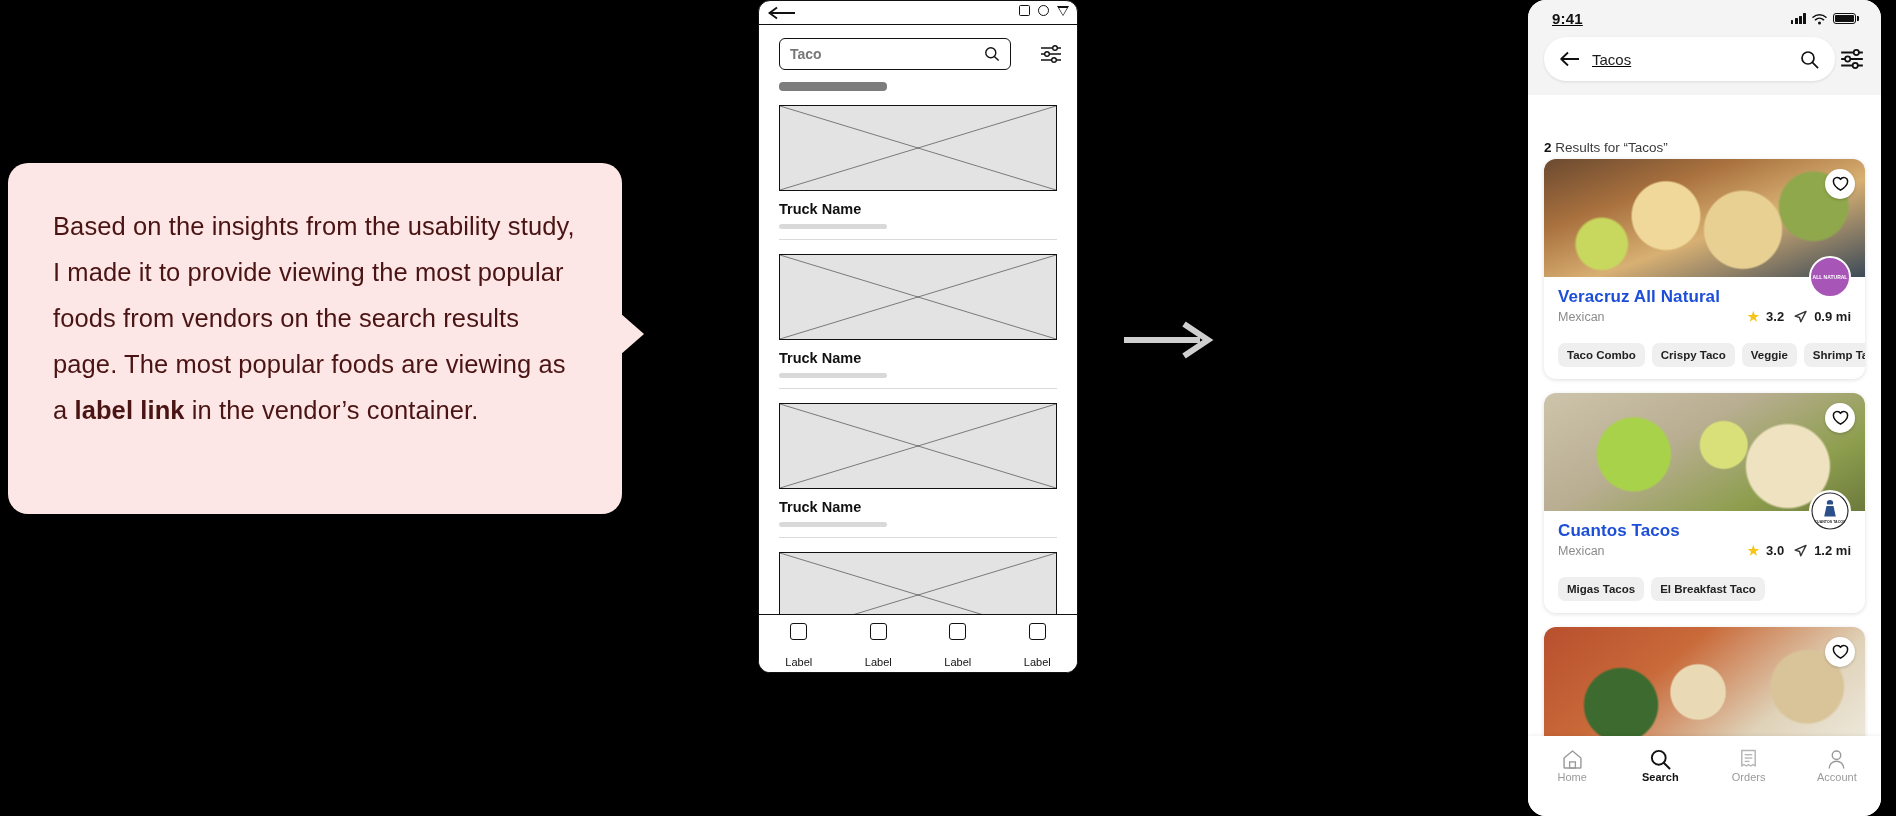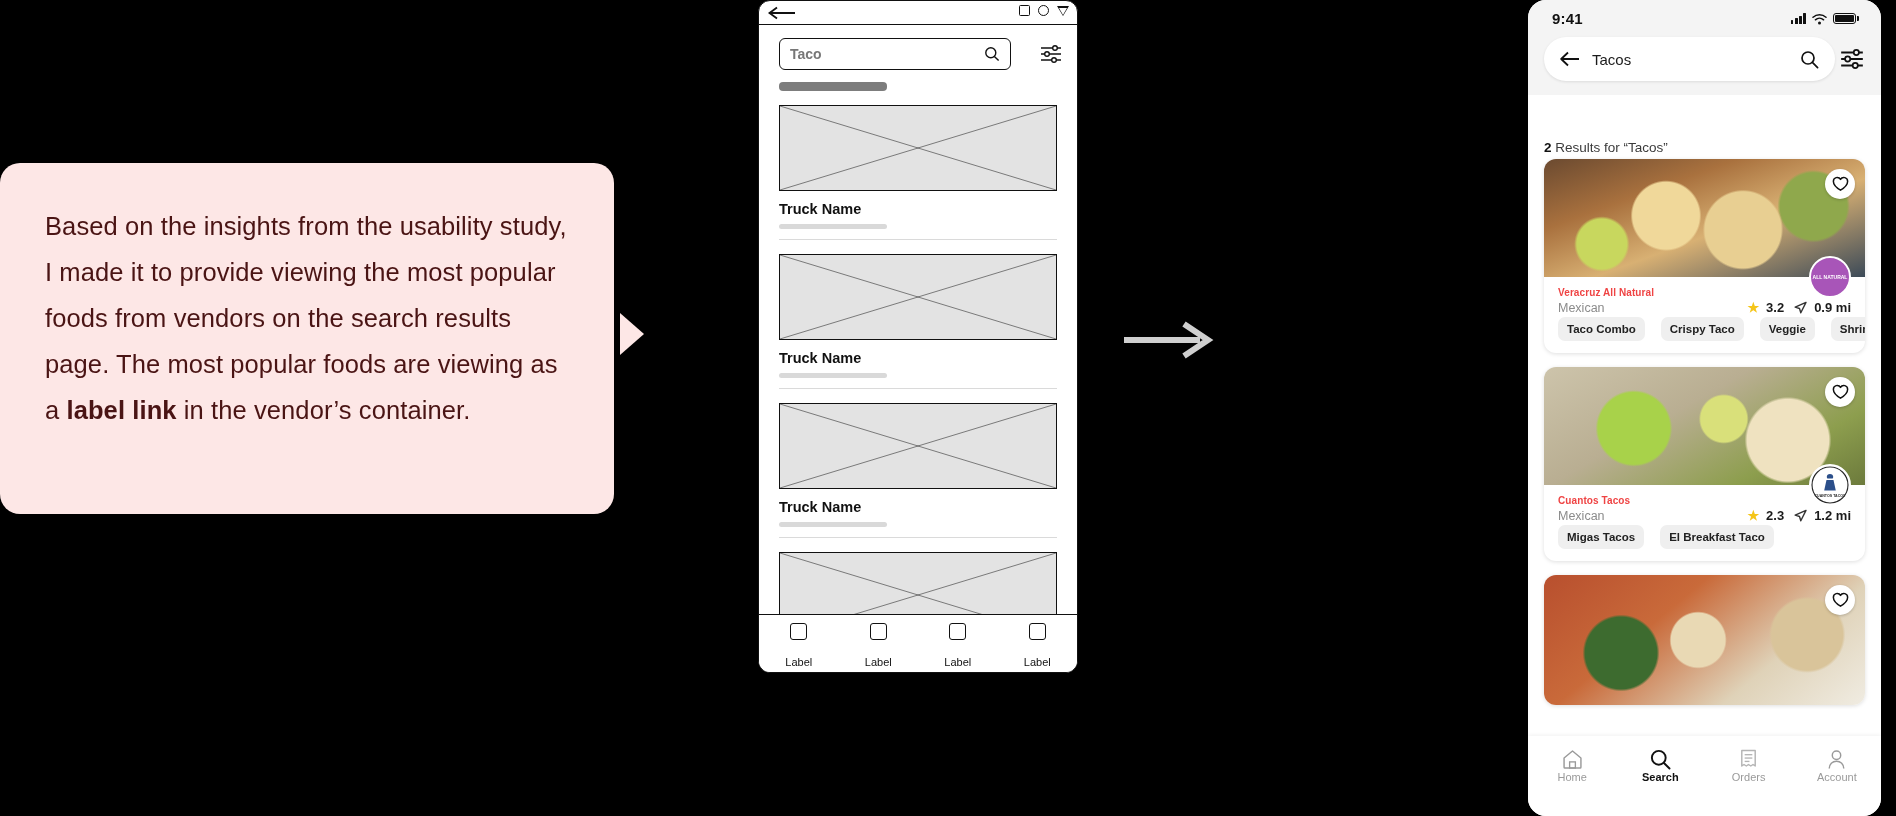--- a/index.html
+++ b/index.html
@@ -6,21 +6,21 @@
   html, body {
     width: 1896px; height: 816px;
     background: #000;
     font-family: "Liberation Sans", sans-serif;
     overflow: hidden;
   }
   #stage { position: relative; width: 1896px; height: 816px; background: #000; }
 
   
   #callout {
-    position: absolute; left: 0; top: 163px;
+    position: absolute; left: 8px; top: 163px;
     width: 614px; height: 351px;
     background: #FDE7E6; border-radius: 20px;
   }
   #callout-tail {
     position: absolute; left: 620px; top: 313px;
     width: 0; height: 0;
     border-top: 21px solid transparent;
     border-bottom: 21px solid transparent;
     border-left: 24px solid #FDE7E6;
   }
@@ -81,21 +81,21 @@
     display: flex; align-items: center; justify-content: space-around; padding-top: 4px;
   }
   .wire-tab { display: flex; flex-direction: column; align-items: center; gap: 16px; }
   .wire-tab .box { width: 17px; height: 17px; border: 1.5px solid #111; border-radius: 3px; }
   .wire-tab .lbl { font-size: 11px; color: #111; }
 
   
   #hifi-phone {
     position: absolute; left: 1528px; top: 0px;
     width: 353px; height: 816px;
-    background: #fff; border-radius: 18px; overflow: hidden;
+    background: #fff; border-radius: 18px; overflow: hidden; text-decoration: underline;
   }
   #hifi-header { background: #F4F4F4; padding: 8px 0 14px 0; }
   #hifi-status { display: flex; align-items: center; justify-content: space-between; padding: 2px 22px 10px 24px; }
   #hifi-time { font-size: 15px; font-weight: 700; color: #111; letter-spacing: .2px; }
   #hifi-status-icons { display: flex; align-items: center; gap: 6px; }
   .bars { display: flex; align-items: flex-end; gap: 1.6px; height: 11px; }
   .bars i { display: block; width: 2.6px; background: #111; border-radius: .6px; }
   .batt { width: 23px; height: 11px; border: 1.4px solid #111; border-radius: 3px; position: relative; }
   .batt::after { content:""; position:absolute; inset:1.4px; background:#111; border-radius:1px; }
   .batt-cap { width: 2px; height: 5px; background: #111; border-radius: 0 1px 1px 0; margin-left: 1px; }
@@ -120,26 +120,26 @@
     position: absolute; right: 10px; top: 10px; width: 30px; height: 30px; border-radius: 50%;
     background: #fff; display: flex; align-items: center; justify-content: center;
     box-shadow: 0 1px 3px rgba(0,0,0,.2);
   }
   .vendor-logo {
     position: absolute; right: 14px; bottom: -21px; width: 42px; height: 42px; border-radius: 50%;
     border: 2px solid #fff; overflow: hidden;
     display: flex; align-items: center; justify-content: center; font-size: 6px; color: #fff; text-align: center;
   }
   .card-body { padding: 10px 14px 12px 14px; }
-  .card-title { font-size: 10px; font-weight: 700; color: #ef4444; letter-spacing: .1px; }
+  .card-title { font-size: 17px; font-weight: 700; color: #1d4ed8; letter-spacing: .1px; }
   .card-meta { display: flex; align-items: center; justify-content: space-between; margin-top: 2px; }
   .cuisine { font-size: 12.5px; color: #8b8b8b; }
   .meta-right { display: flex; align-items: center; gap: 7px; font-size: 13px; font-weight: 700; color: #1b1b1b; }
   .star { color: #F5C518; font-size: 13px; }
-  .chips { display: flex; gap: 16px; margin-top: 2px; flex-wrap: nowrap; }
+  .chips { display: flex; gap: 7px; margin-top: 19px; flex-wrap: nowrap; }
   .chip { background: #EFEFEF; border-radius: 7px; padding: 6px 9px; font-size: 11.5px; font-weight: 700; color: #222; white-space: nowrap; }
 
   #hifi-tabbar {
     position: absolute; left: 0; right: 0; bottom: 0; height: 80px; background: #fff;
     display: flex; align-items: flex-start; justify-content: space-around; padding-top: 12px;
     box-shadow: 0 -1px 4px rgba(0,0,0,.06);
   }
   .tab { display: flex; flex-direction: column; align-items: center; width: 70px; }
   .tab .lbl { font-size: 11px; color: #9a9a9a; }
   .tab.active .lbl { color: #111; font-weight: 700; }
@@ -380,21 +380,21 @@
               <text x="19" y="31" font-size="3.6" fill="#2b2b2b" text-anchor="middle" font-family="sans-serif" font-weight="bold">CUANTOS TACOS</text>
             </svg>
           </div>
         </div>
         <div class="card-body">
           <div class="card-title">Cuantos Tacos</div>
           <div class="card-meta">
             <span class="cuisine">Mexican</span>
             <span class="meta-right">
               <span class="star">★</span>
-              <span>2.3</span>
+              <span>3.0</span>
               <svg width="13" height="13" viewBox="0 0 13 13" style="margin-left:3px">
                 <path d="M12 1.4 1.2 6.2l4.3 1.3 1.3 4.3z" fill="none" stroke="#333" stroke-width="1.4" stroke-linejoin="round"></path>
               </svg>
               <span>1.2 mi</span>
             </span>
           </div>
           <div class="chips">
             <span class="chip">Migas Tacos</span>
             <span class="chip">El Breakfast Taco</span>
           </div>

